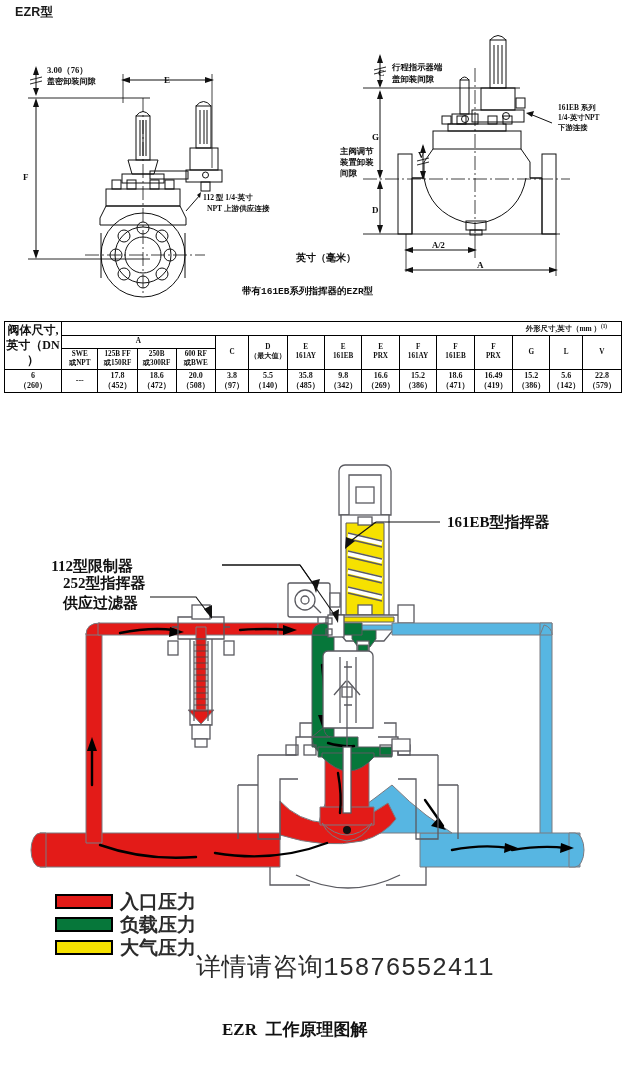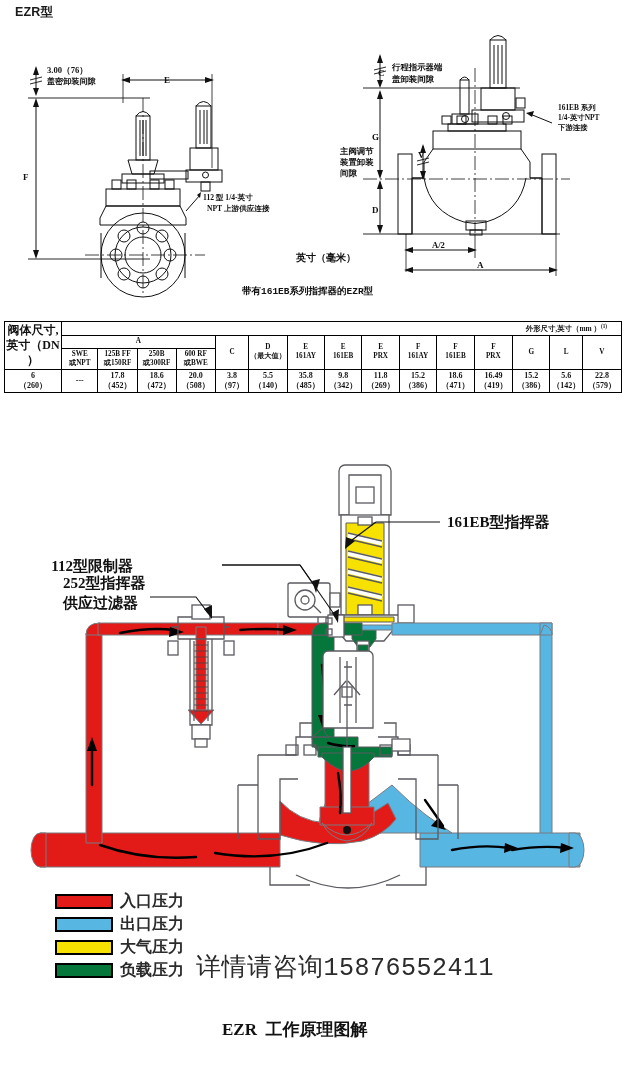--- a/index.html
+++ b/index.html
@@ -40,21 +40,21 @@
   .sup { font-size:5.2px; vertical-align:super; }
 
   
   #legend { left:55px; top:890px; }
   .leg-row { display:flex; align-items:center; height:23px; }
   .swatch {
     width:58px; height:15px; border:2.2px solid #000; margin-right:7px;
   }
   .leg-label {
     font-family:"Liberation Serif","DejaVu Serif",serif;
-    font-size:16px; font-weight:bold; color:#2b2b2b; white-space:pre;
+    font-size:19px; font-weight:bold; color:#2b2b2b; white-space:pre;
   }
 
   #phone {
     left:196px; top:950px;
     font-family:Liberation Mono, monospace;
     font-size:25px; color:#2b2b2b; white-space:pre; letter-spacing:.5px;
   }
   #bottom-title {
     left:222px; top:1018px;
     font-family:"Liberation Serif","DejaVu Serif",serif;
@@ -377,21 +377,21 @@
         </td>
         <td class="val">
           <span>35.8</span>
           <span class="v2">（485）</span>
         </td>
         <td class="val">
           <span>9.8</span>
           <span class="v2">（342）</span>
         </td>
         <td class="val">
-          <span>11.8</span>
+          <span>16.6</span>
           <span class="v2">（269）</span>
         </td>
         <td class="val">
           <span>15.2</span>
           <span class="v2">（386）</span>
         </td>
         <td class="val">
           <span>18.6</span>
           <span class="v2">（471）</span>
         </td>
@@ -613,28 +613,24 @@
   <text x="63" y="153" font-size="15">供应过滤器</text>
 </svg>
 </div>
 
 <div class="abs" id="legend">
   <div class="leg-row">
     <div class="swatch" style="background:#E31B18"></div>
     <div class="leg-label">入口压力</div>
   </div>
   <div class="leg-row">
-    <div class="swatch" style="background:#57B6E2"></div>
-    <div class="leg-label">出口压力</div>
+    <div class="swatch" style="background:#06773A"></div>
+    <div class="leg-label">负载压力</div>
   </div>
   <div class="leg-row">
     <div class="swatch" style="background:#F6E100"></div>
     <div class="leg-label">大气压力</div>
   </div>
-  <div class="leg-row">
-    <div class="swatch" style="background:#06773A"></div>
-    <div class="leg-label">负载压力</div>
-  </div>
 </div>
 
 <div class="abs" id="phone">详情请咨询15876552411</div>
 
 <div class="abs" id="bottom-title">EZR  工作原理图解</div>
 
 </body></html>

